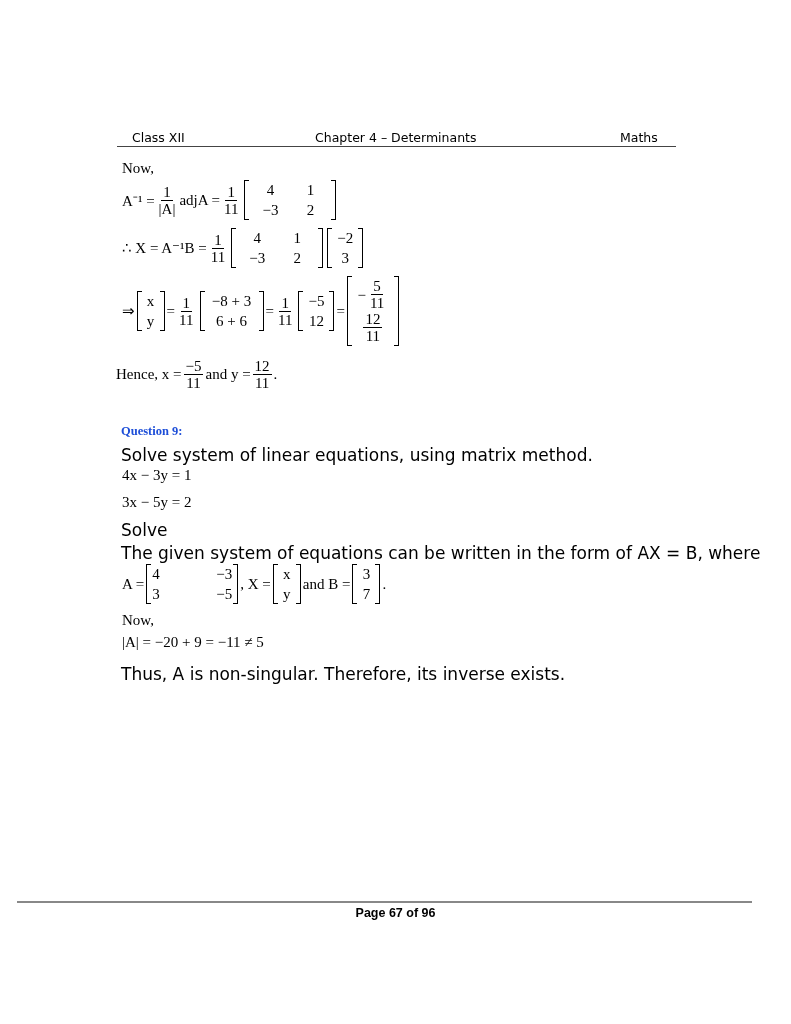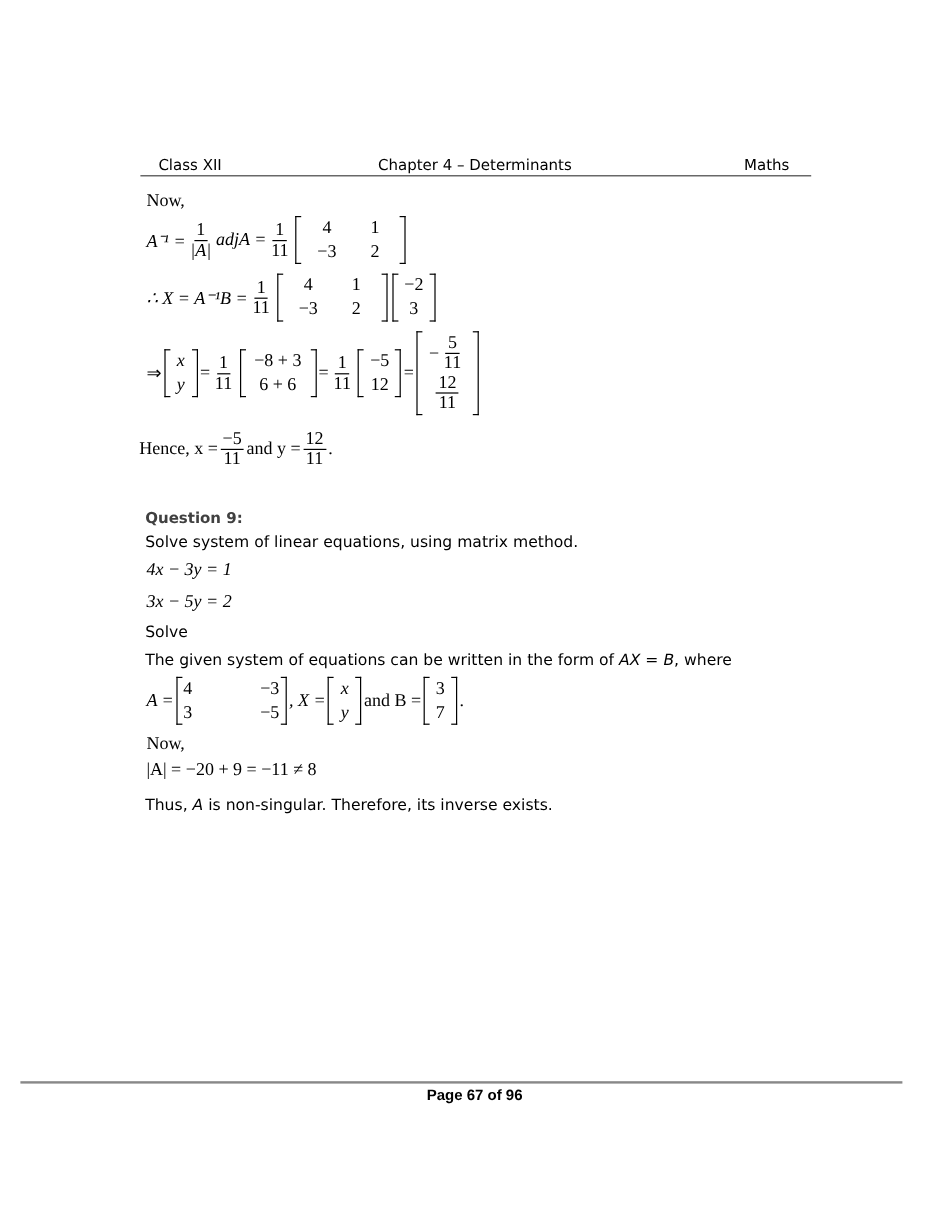--- a/index.html
+++ b/index.html
@@ -2,33 +2,33 @@
 <html><head>
 <meta charset="utf-8">
 <style>
   html, body { margin:0; padding:0; background:#ffffff; }
   body { width:791px; height:1024px; position:relative; overflow:hidden;
          font-family:"DejaVu Sans", sans-serif; color:#000; }
   .hdr { position:absolute; top:130px; left:120px; width:556px; height:16px; font-size:12.5px; }
   .hdr span { position:absolute; top:0; }
   .hdr-rule { position:absolute; top:146px; left:117px; width:559px; height:0; border-top:1.5px solid #444; }
   .serif { font-family:"Liberation Serif", serif; font-size:15px; }
-  .it { font-style:italic; }
+  .it { }
   .abs { position:absolute; }
   .frac { display:inline-flex; flex-direction:column; align-items:center; vertical-align:middle; margin:0 2px; }
   .frac .num { border-bottom:1px solid #000; padding:0 2px; line-height:16px; }
   .frac .den { padding:0 2px; line-height:16px; }
   .mat { display:inline-grid; vertical-align:middle; position:relative; padding:0 6px; margin:0 2px; }
   .mat::before, .mat::after { content:""; position:absolute; top:0; bottom:0; width:4px; border:1px solid #000; }
   .mat::before { left:0; border-right:none; }
   .mat::after { right:0; border-left:none; }
   .mat span { text-align:center; line-height:20px; }
   .row { display:flex; align-items:center; }
-  .sans { font-size:13px; }
-  .q { color:#404040; font-weight:bold; font-size:12.5px; }
+  .sans { font-size:17px; }
+  .q { color:#1d4ed8; font-weight:bold; font-size:12.5px;font-family:Liberation Serif, serif; }
   .ftr-rule { position:absolute; top:901px; left:17px; width:735px; border-top:2px solid #888; }
   .ftr { position:absolute; top:906px; left:0; width:791px; text-align:center; font-weight:bold; font-size:12.5px; font-family:"Liberation Sans", sans-serif; }
 </style>
 </head>
 <body>
 
 <div class="hdr">
   <span style="left:12px">Class XII</span>
   <span style="left:195px">Chapter 4 – Determinants</span>
   <span style="left:500px">Maths</span>
@@ -154,19 +154,19 @@
   </span>
   <span>and B =</span>
   <span class="mat" style="grid-template-columns:16px">
     <span>3</span>
     <span>7</span>
   </span>
   <span>.</span>
 </div>
 
 <div class="abs serif" style="top:612px;left:122px">Now,</div>
-<div class="abs serif" style="top:634px;left:122px">|A| = −20 + 9 = −11 ≠ 8</div>
+<div class="abs serif" style="top:634px;left:122px">|A| = −20 + 9 = −11 ≠ 5</div>
 <div class="abs sans" style="top:664px;left:121px">
   <span>Thus, </span><span class="it">A</span><span> is non-singular. Therefore, its inverse exists.</span>
 </div>
 
 <div class="ftr-rule"></div>
 <div class="ftr">Page 67 of 96</div>
 
 </body></html>

